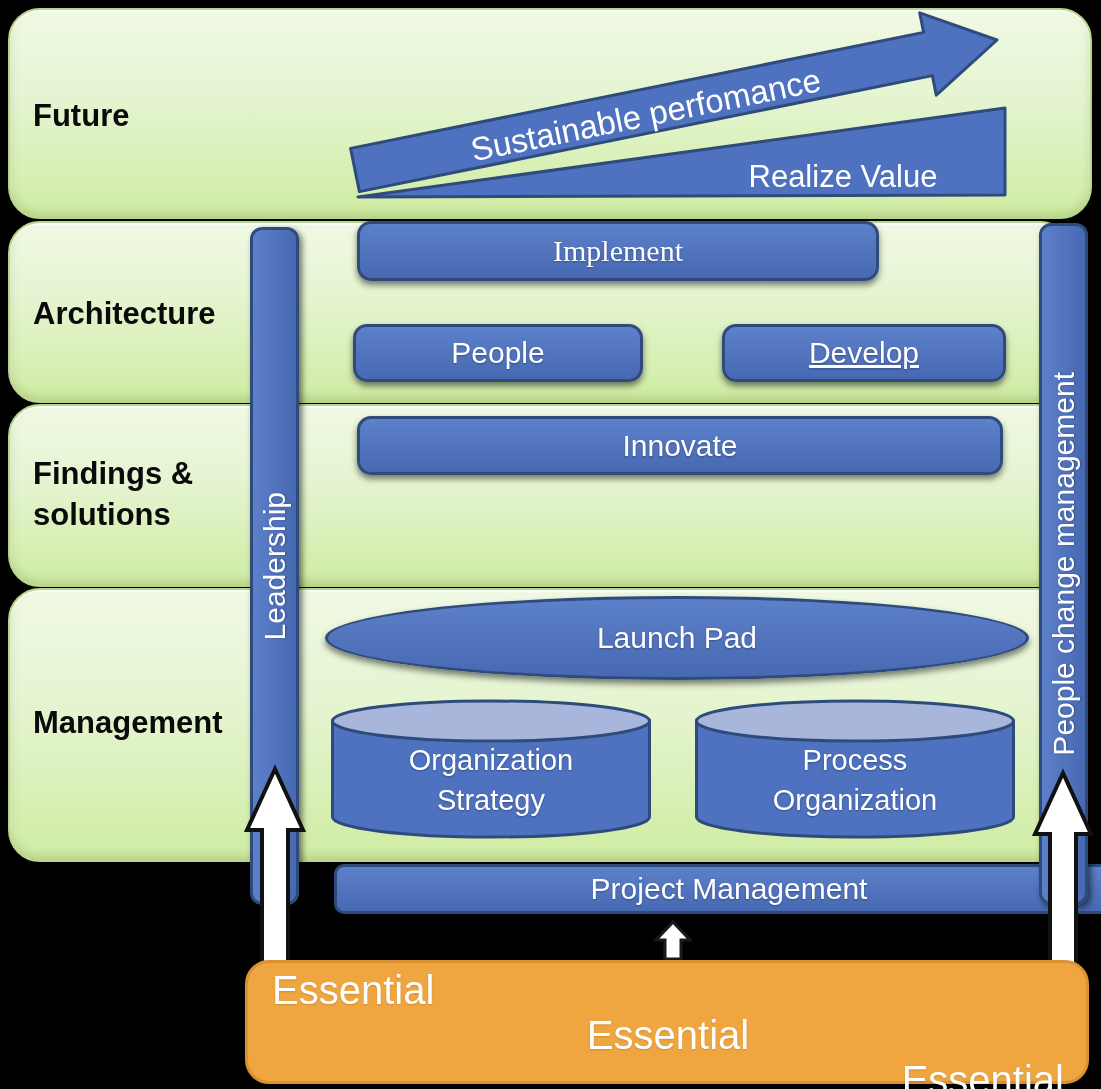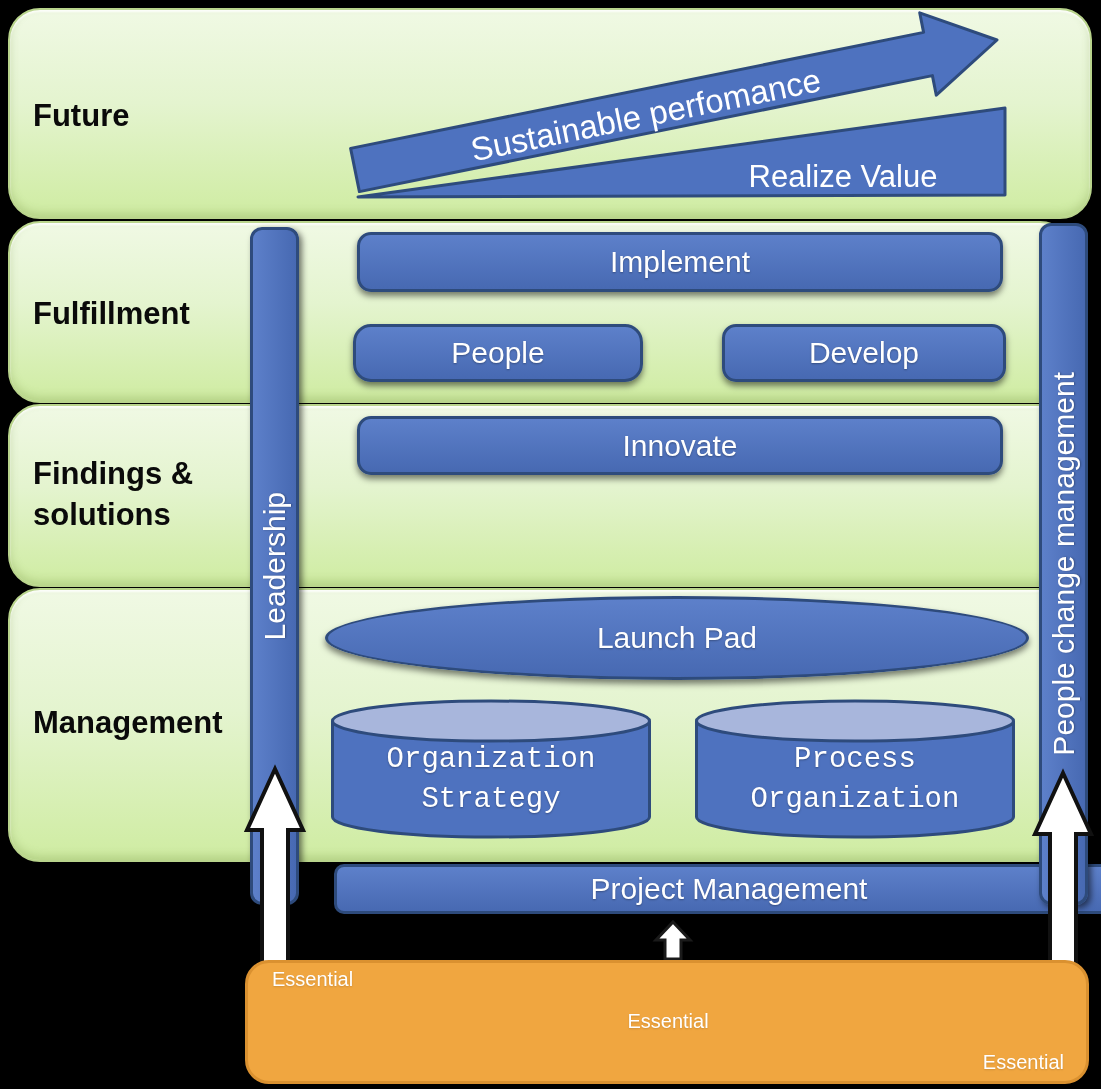--- a/index.html
+++ b/index.html
@@ -30,35 +30,35 @@
   .lbl-foundation  { left:33px; top:703px; }
 
   
   .bluebox {
     position:absolute; z-index:3;
     background:linear-gradient(180deg,#5d80ca,#4769b2);
     border:3px solid #2e4b7c; border-radius:14px; box-sizing:border-box;
     color:#fff; font-size:30px; display:flex; align-items:center; justify-content:center;
     box-shadow:0 4px 6px rgba(0,0,0,.5); text-shadow:0 1px 2px rgba(0,0,0,.3);
   }
-  .box-implement  { left:357px; top:232px; width:646px; height:60px; }
-  .box-people     { left:353px; top:324px; width:290px; height:58px;border-radius:18px; }
-  .box-develop    { left:722px; top:324px; width:284px; height:58px; }
+  .box-implement  { left:357px; top:221px; width:522px; height:60px;font-family:Liberation Serif, serif; }
+  .box-people     { left:353px; top:324px; width:290px; height:58px; }
+  .box-develop    { left:722px; top:324px; width:284px; height:58px;text-decoration:underline; }
   .box-innovate   { left:357px; top:416px; width:646px; height:59px; }
   .box-understand { left:357px; top:507px; width:646px; height:57px; }
   .box-launchpad  { left:325px; top:596px; width:704px; height:84px; border-radius:50%;align-items:center; }
   .box-pm         { left:334px; top:864px; width:790px; height:50px; border-radius:10px; }
 
   
   .cyl { position:absolute; z-index:3; }
   .cyl-org  { left:330px; top:698px; }
   .cyl-proc { left:694px; top:698px; }
   .cyl-label {
     position:absolute; z-index:4; width:212px; color:#fff; font-size:29px;
-    text-align:center; line-height:1.38; text-shadow:0 1px 2px rgba(0,0,0,.3);font-family:Liberation Mono, monospace;
+    text-align:center; line-height:1.38; text-shadow:0 1px 2px rgba(0,0,0,.3);
   }
   .cyl-label-org  { left:385px; top:740px; }
   .cyl-label-proc { left:749px; top:740px; }
 
   
   .vbar {
     position:absolute; width:49px; z-index:4; box-sizing:border-box;
     background:linear-gradient(90deg,#5d80ca,#4769b2);
     border:3px solid #2e4b7c; border-radius:12px;
     display:flex; align-items:center; justify-content:center;
@@ -76,39 +76,39 @@
   svg.uparrow { position:absolute; z-index:5; pointer-events:none; }
   .uparrow-left   { left:242px; top:764px; }
   .uparrow-right  { left:1030px; top:768px; }
   .uparrow-center { left:652px; top:918px; }
 
   
   .essential {
     position:absolute; left:245px; top:960px; width:844px; height:124px; z-index:6;
     background:#f0a640; border:3px solid #da9130; border-radius:24px; box-sizing:border-box;
     display:flex; flex-direction:column; justify-content:space-between;
-    padding:5px 22px 7px 24px; color:#fff; font-size:20px;
+    padding:5px 22px 7px 24px; color:#fff; font-size:40px;
     text-shadow:0 1px 2px rgba(0,0,0,.15);
   }
   .ess-left   { align-self:flex-start; }
   .ess-center { align-self:center; }
   .ess-right  { align-self:flex-end; }
 </style>
 </head>
 <body>
 
 <div class="stage">
 
   <div class="row row-future"></div>
   <div class="row row-fulfillment"></div>
   <div class="row row-findings"></div>
   <div class="row row-foundation"></div>
 
   <div class="row-label lbl-future">Future</div>
-  <div class="row-label lbl-fulfillment">Fulfillment</div>
+  <div class="row-label lbl-fulfillment">Architecture</div>
   <div class="row-label lbl-findings">Findings &amp; solutions</div>
   <div class="row-label lbl-foundation">Management</div>
 
   <svg class="overlay" width="1101" height="220">
     <polygon points="350.6,148.4 923.6,32.4 919.7,12.8 997,40 936.3,95.2 932.4,75.6 359.4,191.6" fill="#4e72bf" stroke="#2e4b7c" stroke-width="3" stroke-linejoin="round"></polygon>
     <polygon points="358,197 1005,108 1005,195" fill="#4e72bf" stroke="#2e4b7c" stroke-width="3" stroke-linejoin="round"></polygon>
     <text x="648" y="126" transform="rotate(-11.5 648 126)" text-anchor="middle" font-size="33" fill="#ffffff">Sustainable perfomance</text>
     <text x="843" y="187" text-anchor="middle" font-size="31" fill="#ffffff">Realize Value</text>
   </svg>
 

